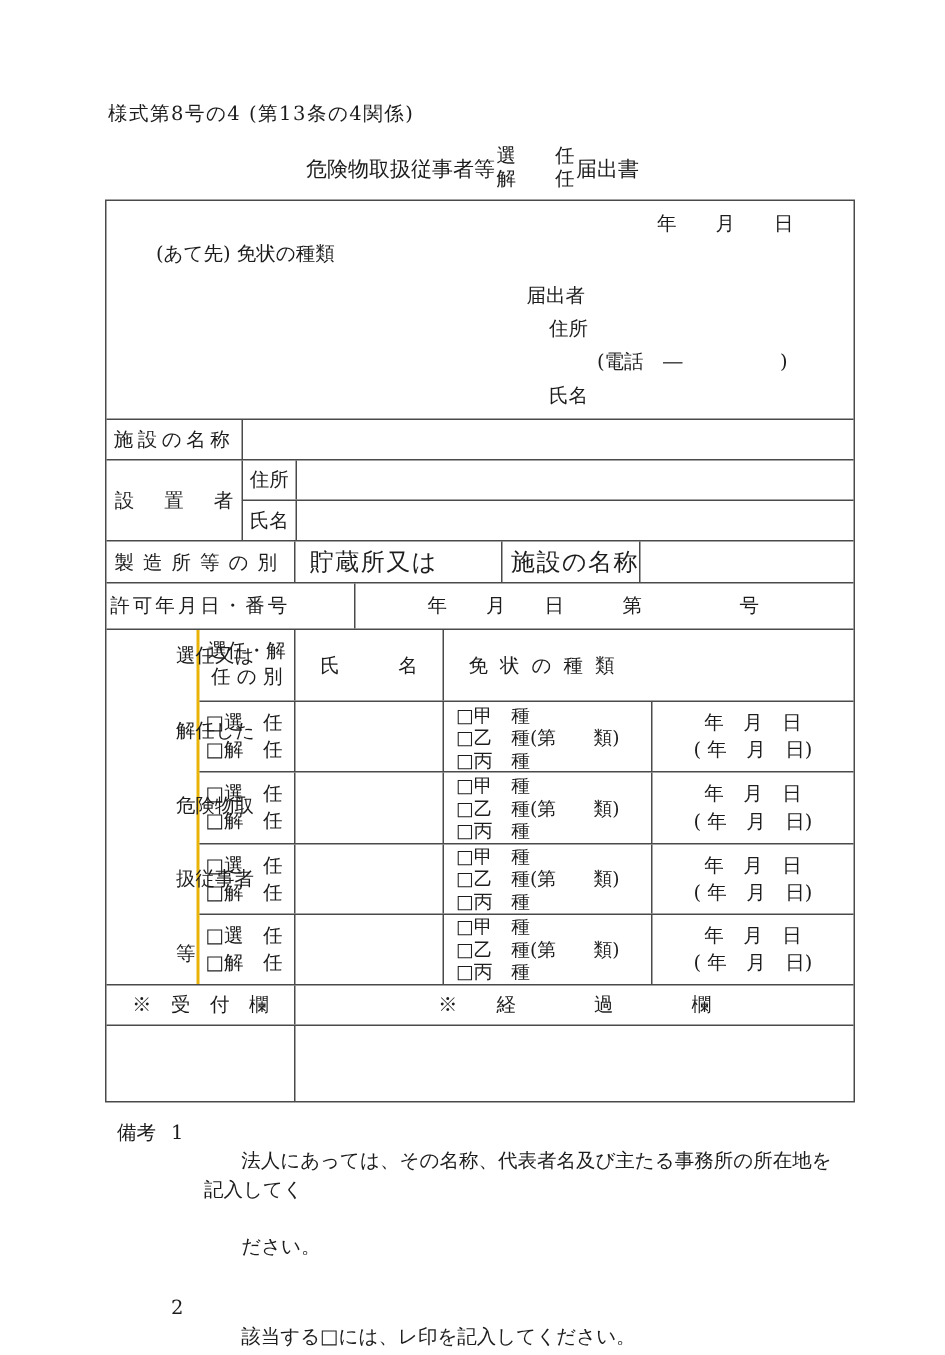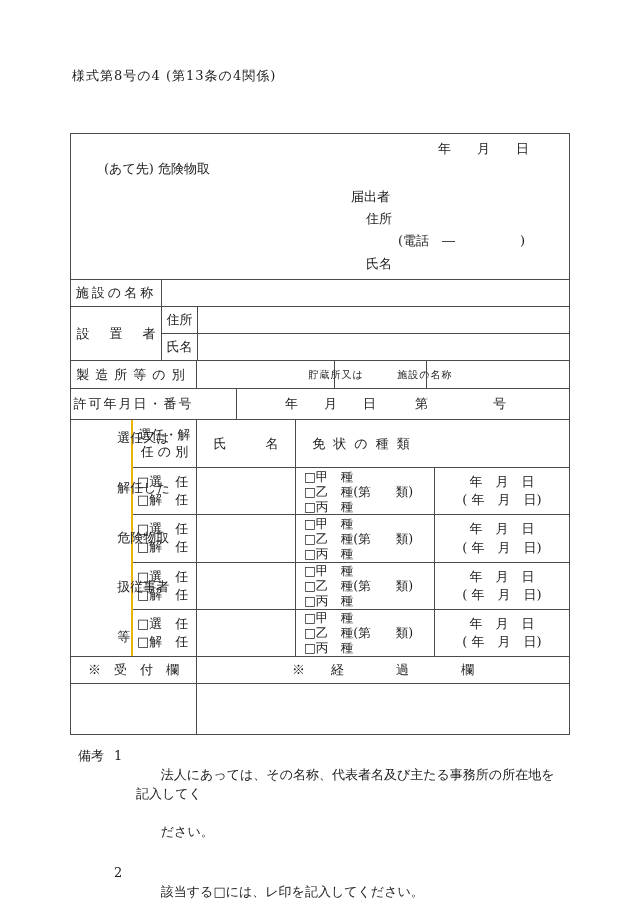--- a/index.html
+++ b/index.html
@@ -32,21 +32,21 @@
   .w92{width:92px;}
   .flex1{flex:1;}
   .subcol{flex:1;display:flex;flex-direction:column;}
   .subrow{flex:1;display:flex;}
   .subrow + .subrow{border-top:1px solid #4a4a4a;}
   .ls3{letter-spacing:3px;}
   .ls6{letter-spacing:6px;}
   .ls2{letter-spacing:2px;}
   .ls20{letter-spacing:20px;text-indent:20px;}
   .ls8{letter-spacing:8px;}
-  .storage{font-size:10px;line-height:1.2;letter-spacing:1px;}
+  .storage{font-size:16px;line-height:1.2;letter-spacing:1px;justify-content:flex-end;}
   .permit-val{display:flex;align-items:center;padding-left:48px;white-space:pre;}
   .side{width:62px;display:flex;align-items:center;border-right:2px solid #eab308;box-sizing:border-box;}
   .side-inner{padding-left:5px;line-height:1.92;white-space:pre;}
   .bt-right{flex:1;display:flex;flex-direction:column;}
   .bt-hrow{height:47px;display:flex;}
   .bt-drow{flex:1;display:flex;border-top:1px solid #4a4a4a;box-sizing:border-box;}
   .c-ad{width:63px;}
   .c-name{width:99px;}
   .c-lic{width:139px;}
   .c-date{flex:1;}
@@ -61,26 +61,34 @@
   .note-text{white-space:pre-wrap;}
   .chk{cursor:default;}
 </style>
 </head>
 <body>
 
 <div class="page">
 
   <div class="form-code">様式第8号の4 (第13条の4関係)</div>
 
+  <div class="title-row">
+    <span>危険物取扱従事者等</span>
+    <span class="title-stack">
+      <span style="white-space:pre;">選　　任</span>
+      <span style="white-space:pre;">解　　任</span>
+    </span>
+    <span>届出書</span>
+  </div>
 
   <div class="box">
 
     <div class="sec-header">
       <div class="abs" style="top:6px;right:40px;">年　　月　　日</div>
-      <div class="abs" style="top:26px;left:33px;">(あて先) 危険物取</div>
+      <div class="abs" style="top:26px;left:33px;">(あて先) 免状の種類</div>
       <div class="abs" style="top:54px;left:280px;">届出者</div>
       <div class="abs" style="top:76px;left:295px;">住所</div>
       <div class="abs" style="top:98px;left:327px;">(電話　―　　　　　)</div>
       <div class="abs" style="top:121px;left:295px;">氏名</div>
     </div>
 
     <div class="row r-facility">
       <div class="cell lab w90 ls3">施設の名称</div>
       <div class="cell flex1 bl"></div>
     </div>

